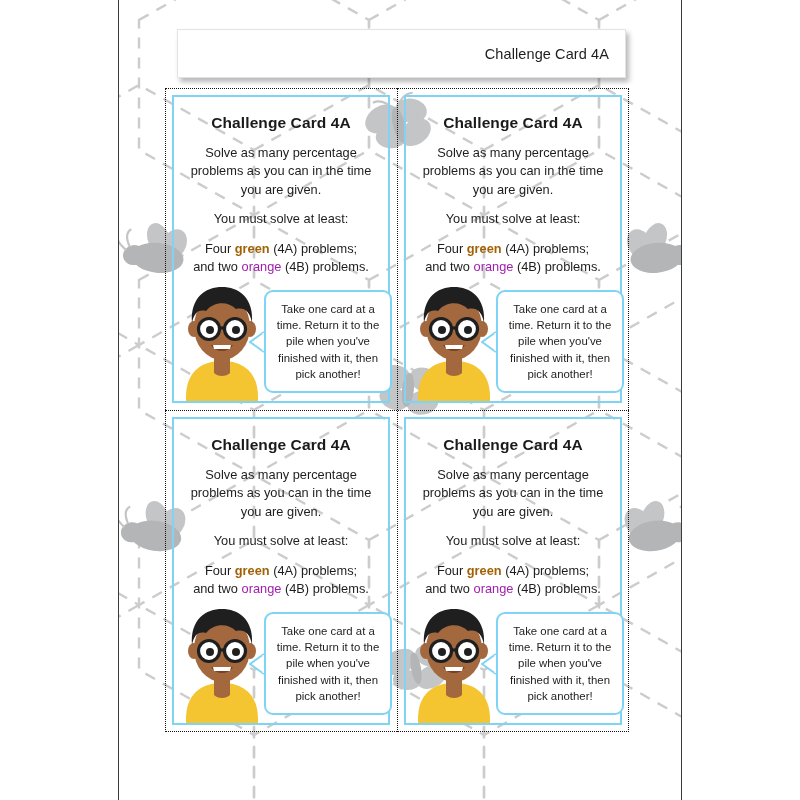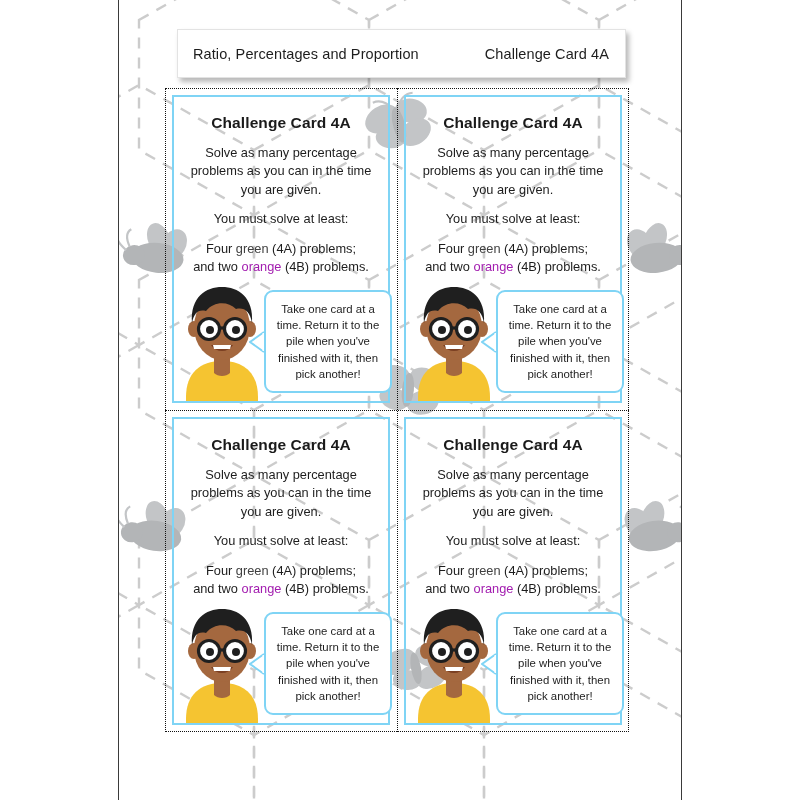--- a/index.html
+++ b/index.html
@@ -157,21 +157,21 @@
   .card-body {
     text-align: center;
     font-size: 12.8px;
     line-height: 1.44;
     color: #1d1d1d;
     margin-top: 12px;
   }
   .card-body .para { margin-bottom: 11px; }
   .card-body .para:last-child { margin-bottom: 0; }
 
-  .kw-green  { color: #404040; font-weight: normal; }
+  .kw-green  { color: #a16207; font-weight: bold; }
   .kw-orange { color: #a21caf; font-weight: normal; }
 
   
   .char-row {
     position: absolute;
     left: 6px;
     right: 6px;
     bottom: 0px;
     display: flex;
     align-items: flex-end;
@@ -256,21 +256,20 @@
         <path d="M 290 580 L 405 515 L 520 580 L 520 710 L 405 775 L 290 710 Z"></path>
         <path d="M 520 580 L 635 515 L 750 580 L 750 710 L 635 775 L 520 710 Z"></path>
         <path d="M -55 710 L 60 645 L 175 710 L 175 840 L 60 905 L -55 840 Z"></path>
         <path d="M 175 710 L 290 645 L 405 710 L 405 840 L 290 905 L 175 840 Z"></path>
         <path d="M 405 710 L 520 645 L 635 710 L 635 840 L 520 905 L 405 840 Z"></path>
         <path d="M 635 710 L 750 645 L 865 710 L 865 840 L 750 905 L 635 840 Z"></path>
       </g>
     </svg>
 
     <div id="doc-header">
-      <span class="hdr-left">Ratio, Percentages and Proportion</span>
       <span class="hdr-right">Challenge Card 4A</span>
     </div>
 
     <div class="deco-bug" style="left:244px; top:94px; transform:rotate(-14deg);">
       <svg width="72" height="62" viewBox="0 0 72 62">
         <ellipse class="bug-wing" cx="21" cy="21" rx="18" ry="13" transform="rotate(-18 21 21)"></ellipse>
         <ellipse class="bug-wing" cx="51" cy="20" rx="16" ry="12" transform="rotate(22 51 20)"></ellipse>
         <ellipse class="bug-wing" cx="25" cy="41" rx="15" ry="11" transform="rotate(16 25 41)"></ellipse>
         <ellipse class="bug-wing" cx="50" cy="42" rx="17" ry="12" transform="rotate(-20 50 42)"></ellipse>
         <ellipse class="bug-body" cx="36" cy="31" rx="6" ry="18"></ellipse>

